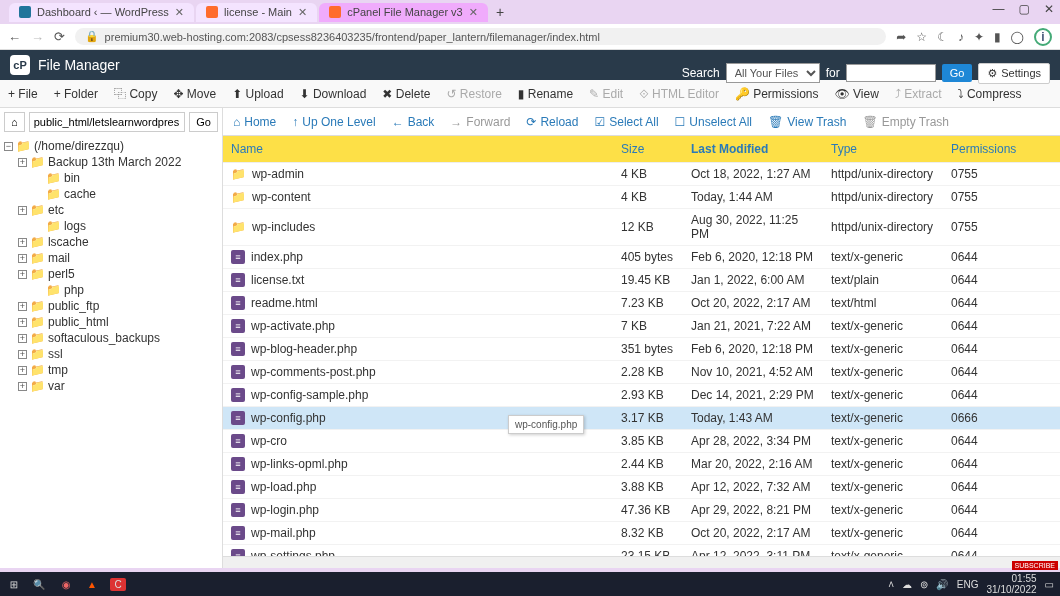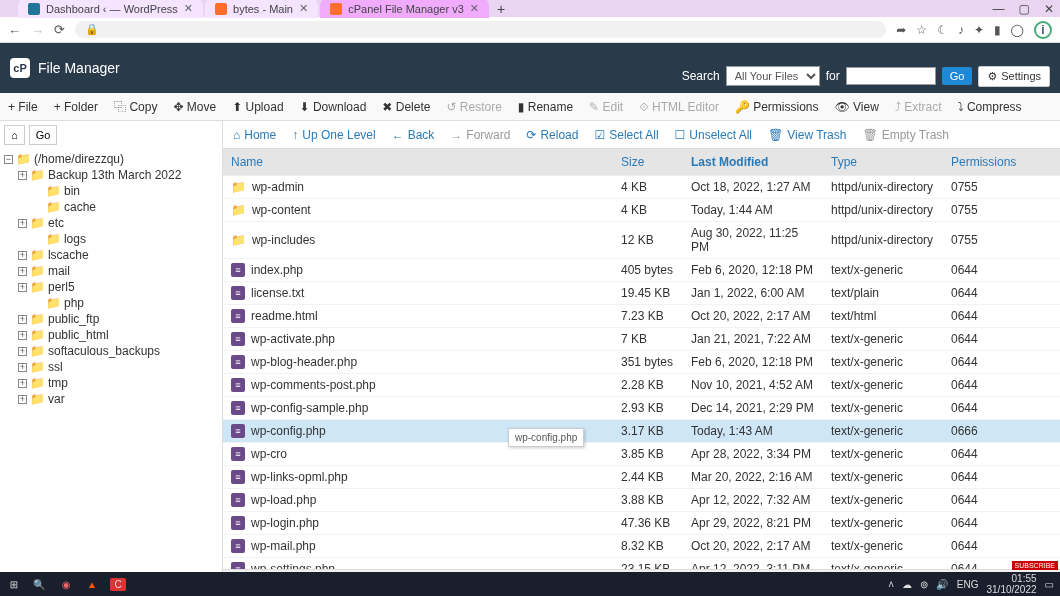--- a/index.html
+++ b/index.html
@@ -1,30 +1,30 @@
 <!DOCTYPE html>
 <html><head>
 <meta charset="utf-8">
 <style>
 * { margin:0; padding:0; box-sizing:border-box; font-family:Arial,sans-serif; }
 body { background:#e9d5f2; width:1060px; height:596px; overflow:hidden; font-size:12px; }
-.browser-tabs { height:17px; background:#e9d5f2; display:flex; align-items:center; padding:0 18px; }
+.browser-tabs { height:24px; background:#e9d5f2; display:flex; align-items:center; padding:0 9px; }
 .tab { display:flex; align-items:center; padding:3px 10px; font-size:11px; color:#444; gap:6px; background:#f4e4ff; border-radius:6px 6px 0 0; margin-right:2px; }
 .tab.active { background:#f0abfc; }
 .tab-close { color:#666; cursor:pointer; }
 .tab-icon { width:12px; height:12px; display:inline-block; }
 .plus-tab { padding:2px 6px; font-size:14px; color:#444; }
 .browser-controls { position:absolute; right:6px; top:2px; display:flex; gap:14px; color:#444; font-size:12px; }
 .addrbar { height:26px; background:#fff; display:flex; align-items:center; padding:0 8px; gap:10px; border-bottom:1px solid #ddd; }
 .navbtn { color:#555; font-size:13px; }
 .url { flex:1; display:flex; align-items:center; background:#f1f1f1; border-radius:12px; padding:2px 10px; font-size:11px; color:#555; gap:6px; }
 .ext-icons { display:flex; gap:10px; color:#555; font-size:12px; align-items:center; }
 .info-circle { width:18px; height:18px; border:2px solid #4a7;; border-radius:50%; display:flex; align-items:center; justify-content:center; color:#457; font-weight:bold; font-size:12px; }
 
-.app-header { height:50px; background:#293a4a; display:flex; align-items:center; padding:0 10px; gap:8px; color:#fff; }
+.app-header { height:30px; background:#293a4a; display:flex; align-items:center; padding:0 10px; gap:8px; color:#fff; }
 .cpanel-logo { width:20px; height:20px; background:#fff; border-radius:4px; color:#293a4a; display:flex; align-items:center; justify-content:center; font-weight:bold; font-size:11px; }
 .app-title { font-size:14px; }
 .header-right { margin-left:auto; display:flex; align-items:center; gap:6px; font-size:12px;margin-top:16px; }
 .search-select { font-size:11px; padding:2px 4px; background:#fff; color:#555; border:1px solid #999; }
 .search-input { width:90px; font-size:11px; padding:2px 4px; background:#fff; border:1px solid #999; }
 .go-btn { background:#1e87d6; color:#fff; border:none; padding:3px 8px; font-size:11px; border-radius:2px; }
 .settings-btn { background:#fff; color:#333; border:1px solid #ccc; padding:3px 8px; font-size:11px; border-radius:2px; display:flex; gap:4px; align-items:center; }
 
 .toolbar { height:28px; background:#f9f9f9; border-bottom:1px solid #ddd; display:flex; align-items:center; padding:0 8px; gap:16px; font-size:12px; color:#333; }
 .toolbar .disabled { color:#aaa; }
@@ -46,21 +46,21 @@
 .indent2 { padding-left:28px; }
 
 .content { flex:1; display:flex; flex-direction:column; overflow:hidden; }
 .actionbar { height:28px; border-bottom:1px solid #ddd; display:flex; align-items:center; padding:0 10px; gap:16px; font-size:12px; background:#fff; }
 .actionbar span { display:flex; align-items:center; gap:4px; cursor:pointer; }
 .actionbar .blue { color:#2a7ab8; }
 .actionbar .grey { color:#999; }
 
 .filetable { flex:1; overflow:auto; position:relative; }
 table { width:100%; border-collapse:collapse; font-size:12px; }
-th { text-align:left; padding:6px 8px; color:#2a7ab8; font-weight:normal; background:#e5e5e5; border-bottom:1px solid #eee; position:sticky; top:0; }
+th { text-align:left; padding:6px 8px; color:#2a7ab8; font-weight:normal; background:#fde047; border-bottom:1px solid #eee; position:sticky; top:0; }
 td { padding:4px 8px; border-bottom:1px solid #f2f2f2; color:#333; }
 tr.selected td { background:#cfe6f7; }
 .name-cell { display:flex; align-items:center; gap:6px; }
 .file-ico { width:14px; height:14px; display:inline-block; }
 .file { background:#6b4a8a; color:#fff; border-radius:2px; display:flex; align-items:center; justify-content:center; font-size:9px; }
 .tooltip { position:absolute; background:#fff; border:1px solid #ccc; padding:3px 6px; font-size:10px; color:#555; left:285px; top:279px; z-index:10; box-shadow:1px 1px 3px rgba(0,0,0,0.2); }
 .scrollbar-h { height:12px; background:#f0f0f0; border-top:1px solid #ddd; }
 
 .taskbar { position:absolute; bottom:0; left:0; right:0; height:24px; background:#1a1f2e; display:flex; align-items:center; padding:0 6px; gap:10px; color:#ddd; font-size:10px; }
 .taskbar .right { margin-left:auto; display:flex; align-items:center; gap:8px; }
@@ -72,21 +72,21 @@
 
 <div class="browser-tabs">
   <div id="tabs-container" style="display:flex;">
       <div class="tab">
         <span class="tab-icon" style="background:#21759b;border-radius:2px"></span>
         <span>Dashboard ‹ — WordPress</span>
         <span class="tab-close">✕</span>
       </div>
       <div class="tab">
         <span class="tab-icon" style="background:#ff6c2c;border-radius:2px"></span>
-        <span>bytes - Main</span>
+        <span>license - Main</span>
         <span class="tab-close">✕</span>
       </div>
       <div class="tab active">
         <span class="tab-icon" style="background:#ff6c2c;border-radius:2px"></span>
         <span>cPanel File Manager v3</span>
         <span class="tab-close">✕</span>
       </div>
     </div>
   <span class="plus-tab">+</span>
   <div class="browser-controls">
@@ -95,20 +95,21 @@
     <span>✕</span>
   </div>
 </div>
 
 <div class="addrbar">
   <span class="navbtn">←</span>
   <span class="navbtn" style="color:#bbb">→</span>
   <span class="navbtn">⟳</span>
   <div class="url">
     <span>🔒</span>
+    <span>premium30.web-hosting.com:2083/cpsess8236403235/frontend/paper_lantern/filemanager/index.html</span>
   </div>
   <div class="ext-icons">
     <span>➦</span>
     <span>☆</span>
     <span>☾</span>
     <span>♪</span>
     <span>✦</span>
     <span>▮</span>
     <span>◯</span>
     <span class="info-circle">i</span>
@@ -146,20 +147,21 @@
     <span>🔑 Permissions</span>
     <span>👁 View</span>
     <span class="disabled">⤴ Extract</span>
     <span>⤵ Compress</span>
   </div>
 
 <div class="main">
   <div class="sidebar">
     <div class="pathrow">
       <button class="home-btn">⌂</button>
+      <input class="path-input" value="public_html/letslearnwordpres" style="">
       <button class="go-btn2">Go</button>
     </div>
     <div class="tree">
       <div class="tree-item">
         <span class="expander">−</span>
         <span class="folder-ico">📁</span>
         <span class="label">(/home/direzzqu)</span>
       </div>
       <div id="tree-items">
           <div class="tree-item indent1">

